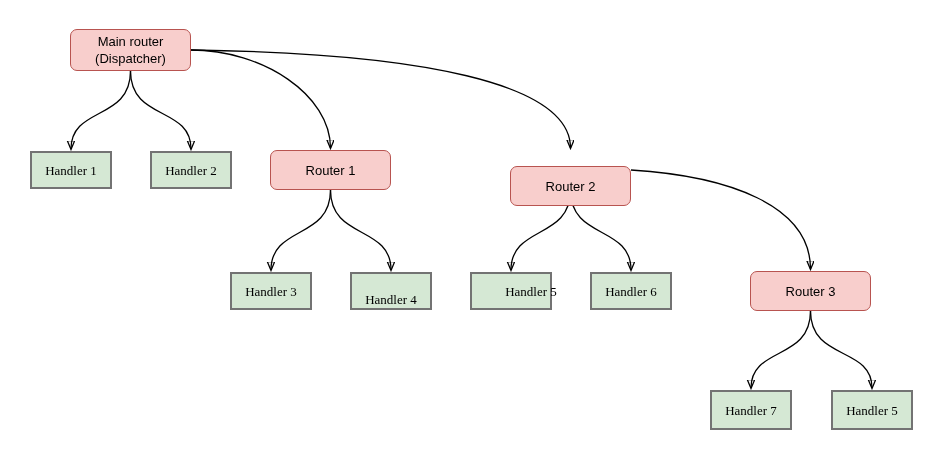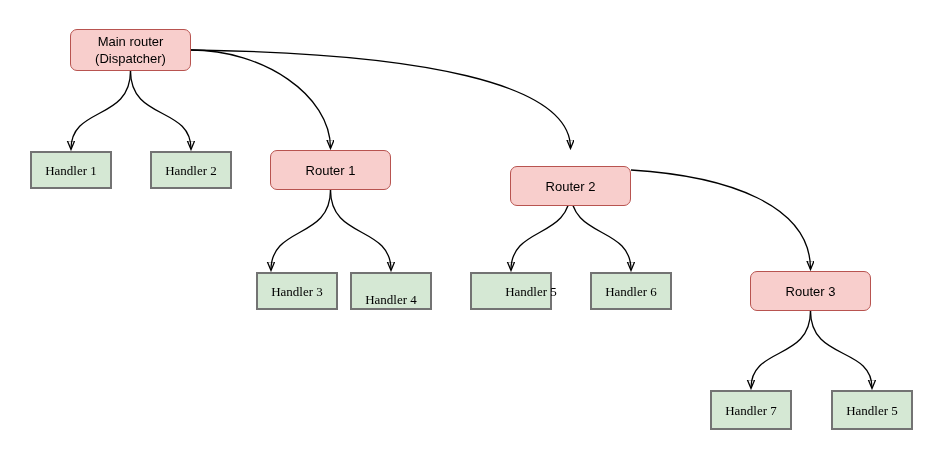--- a/index.html
+++ b/index.html
@@ -50,21 +50,21 @@
     border: 2px solid #737373;
     border-radius: 0;
     font-family: Liberation Serif, serif;
   }
   
   #n-main     { left: 70px;  top: 29px;  width: 121px; height: 42px; }
   #n-h1       { left: 30px;  top: 151px; width: 82px;  height: 38px; }
   #n-h2       { left: 150px; top: 151px; width: 82px;  height: 38px; }
   #n-r1       { left: 270px; top: 150px; width: 121px; height: 40px; }
   #n-r2       { left: 510px; top: 150px; width: 121px; height: 40px; margin-top: 16px; }
-  #n-h3       { left: 230px; top: 272px; width: 82px;  height: 38px; margin-left: 26px; }
+  #n-h3       { left: 230px; top: 272px; width: 82px;  height: 38px; }
   #n-h4       { left: 350px; top: 272px; width: 82px;  height: 38px; justify-content: flex-end; }
   #n-h5       { left: 470px; top: 272px; width: 82px;  height: 38px; padding-left: 40px; }
   #n-h6       { left: 590px; top: 272px; width: 82px;  height: 38px; }
   #n-r3       { left: 750px; top: 271px; width: 121px; height: 40px; }
   #n-h7       { left: 710px; top: 390px; width: 82px;  height: 40px; }
   #n-h8       { left: 831px; top: 390px; width: 82px;  height: 40px; }
 </style>
 </head>
 <body>
 

